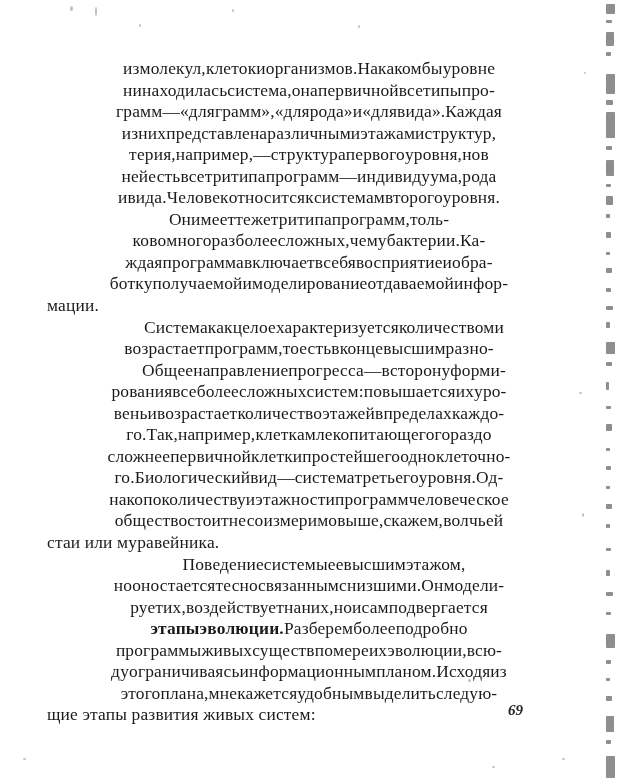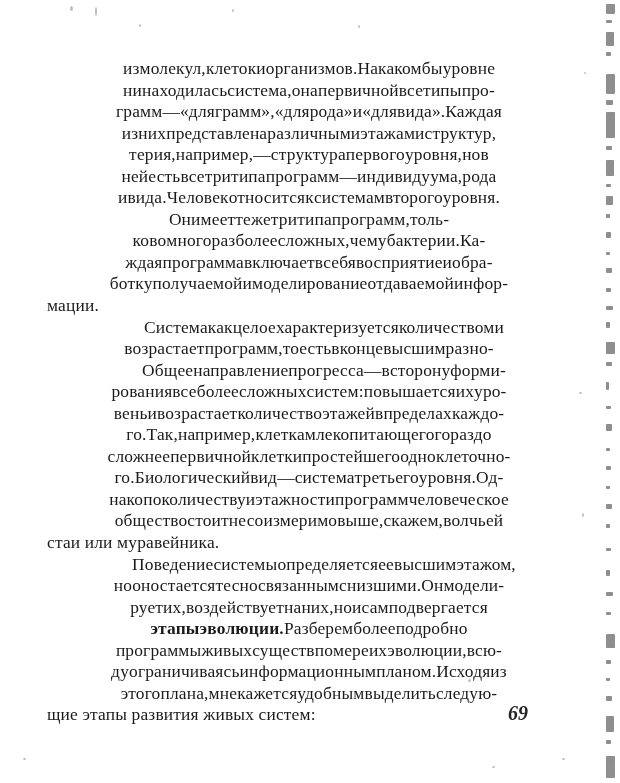--- a/index.html
+++ b/index.html
@@ -54,21 +54,21 @@
   }
   .bold { font-weight: bold; }
 
   
   .folio {
     position: absolute;
     left: 508px;
     top: 702px;
     font-style: italic;
     font-weight: bold;
-    font-size: 20px;
+    font-size: 15px;
     color: #222222;
   }
 
   
   .speck {
     position: absolute;
     background: #8a8a8a;
     border-radius: 50%;
     opacity: .55;
   }
@@ -356,21 +356,20 @@
           <span class="w">выше,</span>
           <span class="w">скажем,</span>
           <span class="w">волчьей</span>
         </div>
         <div class="line last">стаи или муравейника.</div>
       </div>
     <div>
         <div class="line just">
           <span class="w indent-w">Поведение</span>
           <span class="w">системы</span>
-          <span class="w">определяется</span>
           <span class="w">ее</span>
           <span class="w">высшим</span>
           <span class="w">этажом,</span>
         </div>
         <div class="line just">
           <span class="w">но</span>
           <span class="w">он</span>
           <span class="w">остается</span>
           <span class="w">тесно</span>
           <span class="w">связанным</span>

